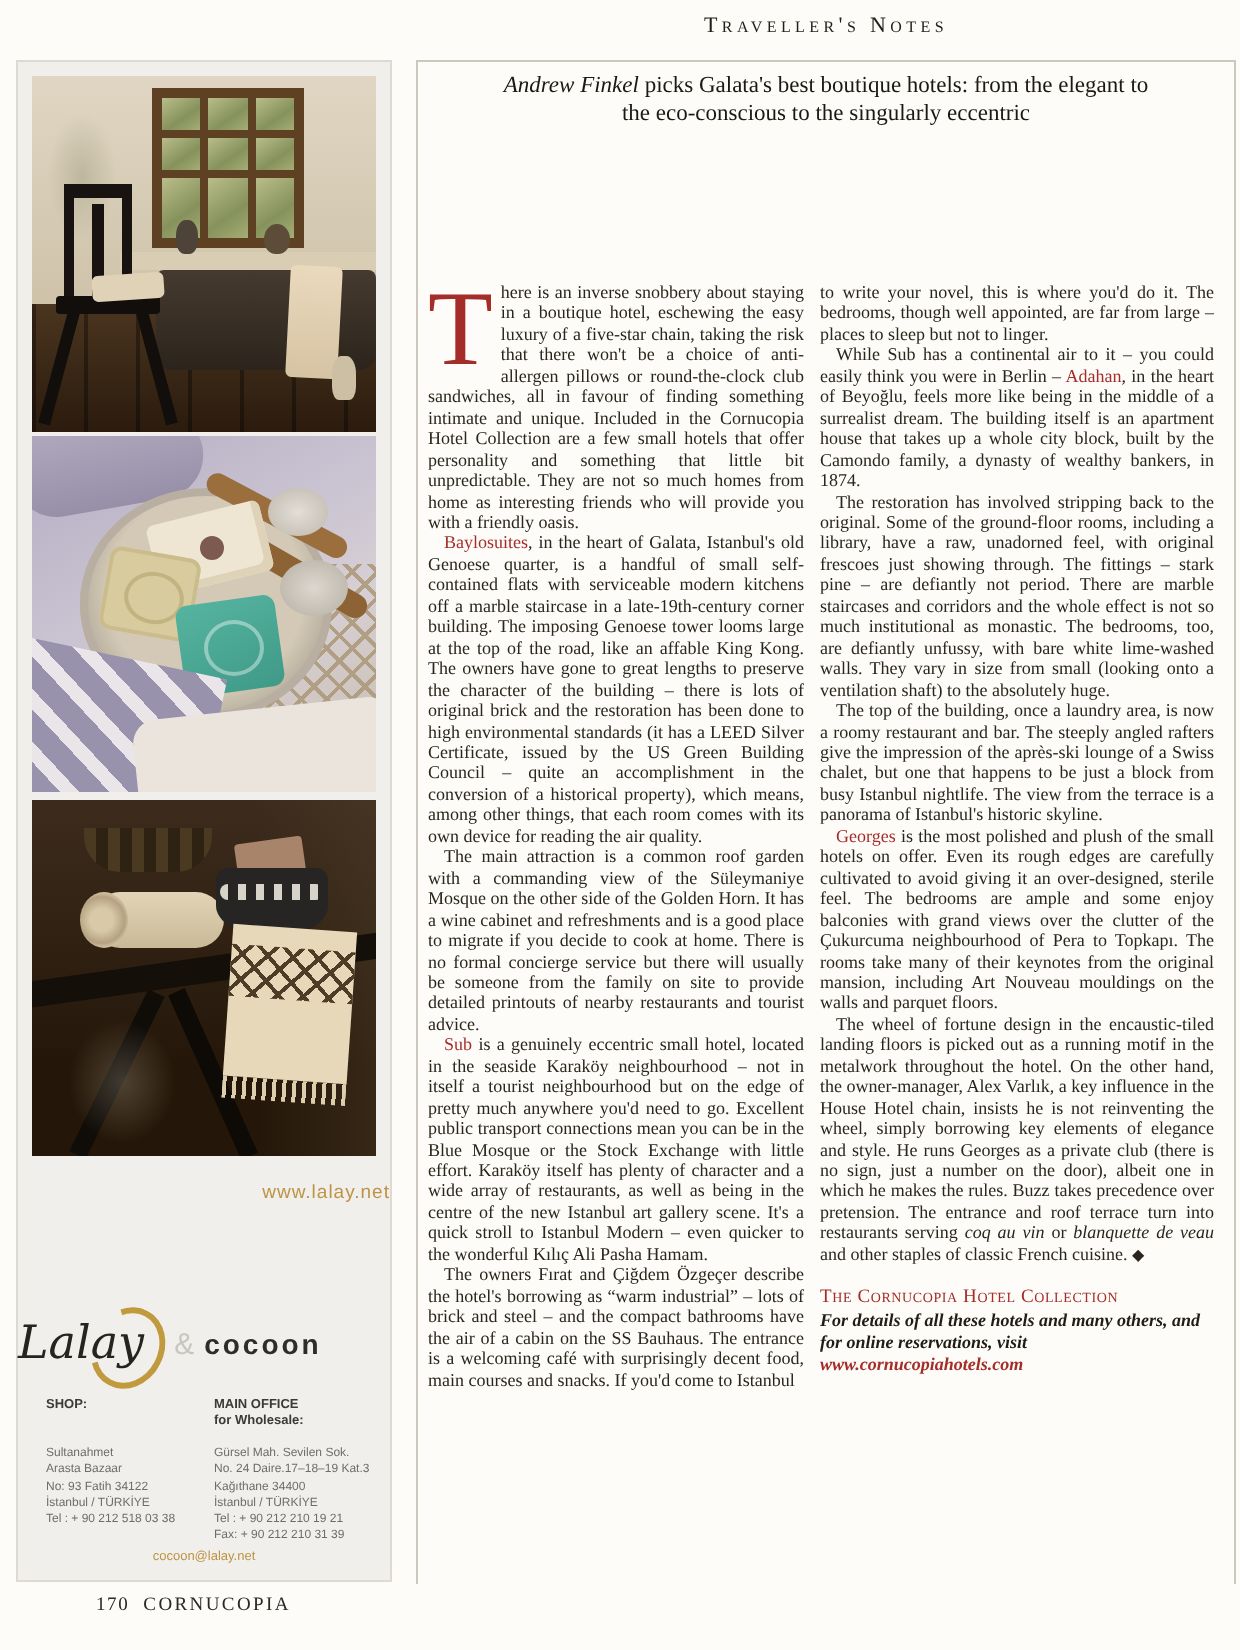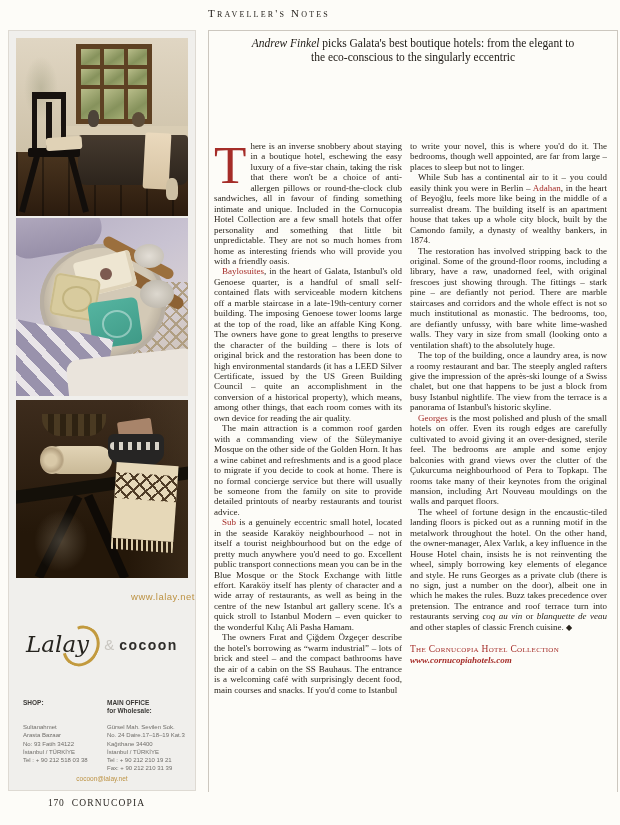--- a/index.html
+++ b/index.html
@@ -5,21 +5,21 @@
   html,body{margin:0;padding:0;}
   body{
     width:620px;height:825px;position:relative;overflow:hidden;
     background:#fdfcf8;
     font-family:"Liberation Serif", serif;
     color:#262118;
   }
   
   .section-header{
     position:absolute;left:208px;top:7px;width:410px;
-    text-align:left;font-variant:small-caps;letter-spacing:2.2px;
+    text-align:center;font-variant:small-caps;letter-spacing:2.2px;
     font-size:11px;color:#221e19;
   }
   .folio{position:absolute;left:48px;top:798px;font-size:9.5px;letter-spacing:.8px;color:#2c2824;}
   .folio .folio-mag{margin-left:7px;letter-spacing:1.2px;}
 
   
   .article-box{
     position:absolute;left:208px;top:30px;width:410px;height:762px;
     border:1px solid #ccc7bf;border-bottom:none;box-sizing:border-box;
     background:#fdfcf8;
@@ -112,21 +112,21 @@
   .p3-roll-end{left:24px;top:46px;width:24px;height:28px;background:radial-gradient(circle at 45% 50%,#d9c9a8 30%,#b4a181 60%,#d9c9a8 75%);border-radius:50%;}
   .p3-bowl{left:92px;top:34px;width:56px;height:34px;background:#262524;border-radius:6px 6px 45% 45%;}
   .p3-bowl-band{left:94px;top:42px;width:52px;height:8px;background:repeating-linear-gradient(90deg,#d8d3c9 0 4px,#262524 4px 9px);border-radius:4px;}
   .p3-soap{left:102px;top:20px;width:34px;height:18px;background:#a8846a;transform:rotate(-8deg);border-radius:2px;}
   .p3-drape{left:98px;top:64px;width:62px;height:76px;background:#e6d8b8;transform:rotate(4deg);}
   .p3-drape-pattern{left:0;top:10px;width:100%;height:26px;background-image:repeating-linear-gradient(45deg,#4f3c26 0 2px,transparent 2px 9px),repeating-linear-gradient(-45deg,#4f3c26 0 2px,transparent 2px 9px);}
   .p3-fringe{left:0;bottom:-11px;width:100%;height:11px;background:repeating-linear-gradient(90deg,#dccdab 0 2px,transparent 2px 5px);}
 
   
   .ad-url{position:absolute;top:560px;left:0;width:100%;text-align:right;color:#bd9344;font-size:9.5px;letter-spacing:.5px;cursor:pointer;}
-  .brand{position:absolute;top:600px;left:0;width:100%;text-align:center;white-space:nowrap;}
+  .brand{position:absolute;top:628px;left:0;width:100%;white-space:nowrap;}
   .brand-script{position:relative;display:inline-block;font-family:"DejaVu Serif",serif;font-style:italic;font-size:23px;color:#26241f;padding-right:6px;}
   .crescent{position:absolute;right:-4px;top:-6px;width:30px;height:36px;border:3px solid #c29a3e;border-radius:50%;border-left-color:transparent;transform:rotate(28deg);}
   .brand-script .brand-text{position:relative;}
   .brand-amp{font-size:15px;color:#c9c6c0;margin:0 5px 0 9px;vertical-align:2px;}
   .brand-cocoon{font-size:14px;font-weight:bold;letter-spacing:1.5px;color:#2f2d2a;vertical-align:2px;}
   .addresses{position:absolute;top:668px;left:14px;right:6px;display:flex;}
   .addr-col{font-size:6px;line-height:8.3px;color:#6f6d69;}
   .addr-col.shop{width:84px;flex:none;}
   .addr-col.office{flex:1;}
   .addr-head{font-weight:bold;font-size:6.5px;color:#3c3a37;white-space:pre-line;min-height:24px;}
@@ -251,20 +251,21 @@
   <div class="col col2">
     <p class="para">to write your novel, this is where you'd do it. The bedrooms, though well appointed, are far from large – places to sleep but not to linger.</p>
     <p class="para indent"><span>While Sub has a continental air to it – you could easily think you were in Berlin – </span><span class="hotel">Adahan</span><span>, in the heart of Beyoğlu, feels more like being in the middle of a surrealist dream. The building itself is an apartment house that takes up a whole city block, built by the Camondo family, a dynasty of wealthy bankers, in 1874.</span></p>
     <p class="para indent">The restoration has involved stripping back to the original. Some of the ground-floor rooms, including a library, have a raw, unadorned feel, with original frescoes just showing through. The fittings – stark pine – are defiantly not period. There are marble staircases and corridors and the whole effect is not so much institutional as monastic. The bedrooms, too, are defiantly unfussy, with bare white lime-washed walls. They vary in size from small (looking onto a ventilation shaft) to the absolutely huge.</p>
     <p class="para indent">The top of the building, once a laundry area, is now a roomy restaurant and bar. The steeply angled rafters give the impression of the après-ski lounge of a Swiss chalet, but one that happens to be just a block from busy Istanbul nightlife. The view from the terrace is a panorama of Istanbul's historic skyline.</p>
     <p class="para indent"><span class="hotel">Georges</span><span> is the most polished and plush of the small hotels on offer. Even its rough edges are carefully cultivated to avoid giving it an over-designed, sterile feel. The bedrooms are ample and some enjoy balconies with grand views over the clutter of the Çukurcuma neighbourhood of Pera to Topkapı. The rooms take many of their keynotes from the original mansion, including Art Nouveau mouldings on the walls and parquet floors.</span></p>
     <p class="para indent"><span>The wheel of fortune design in the encaustic-tiled landing floors is picked out as a running motif in the metalwork throughout the hotel. On the other hand, the owner-manager, Alex Varlık, a key influence in the House Hotel chain, insists he is not reinventing the wheel, simply borrowing key elements of elegance and style. He runs Georges as a private club (there is no sign, just a number on the door), albeit one in which he makes the rules. Buzz takes precedence over pretension. The entrance and roof terrace turn into restaurants serving </span><em>coq au vin</em><span> or </span><em>blanquette de veau</em><span> and other staples of classic French cuisine. </span><span class="endmark">◆</span></p>
 
     <div class="endnote">
       <div class="endnote-head">The Cornucopia Hotel Collection</div>
+      <div class="endnote-body">For details of all these hotels and many others, and for online reservations, visit</div>
       <div class="endnote-url">www.cornucopiahotels.com</div>
     </div>
   </div>
 </section>
 
 <div class="folio">
   <span>170</span><span class="folio-mag">CORNUCOPIA</span>
 </div>
 
 </body></html>

